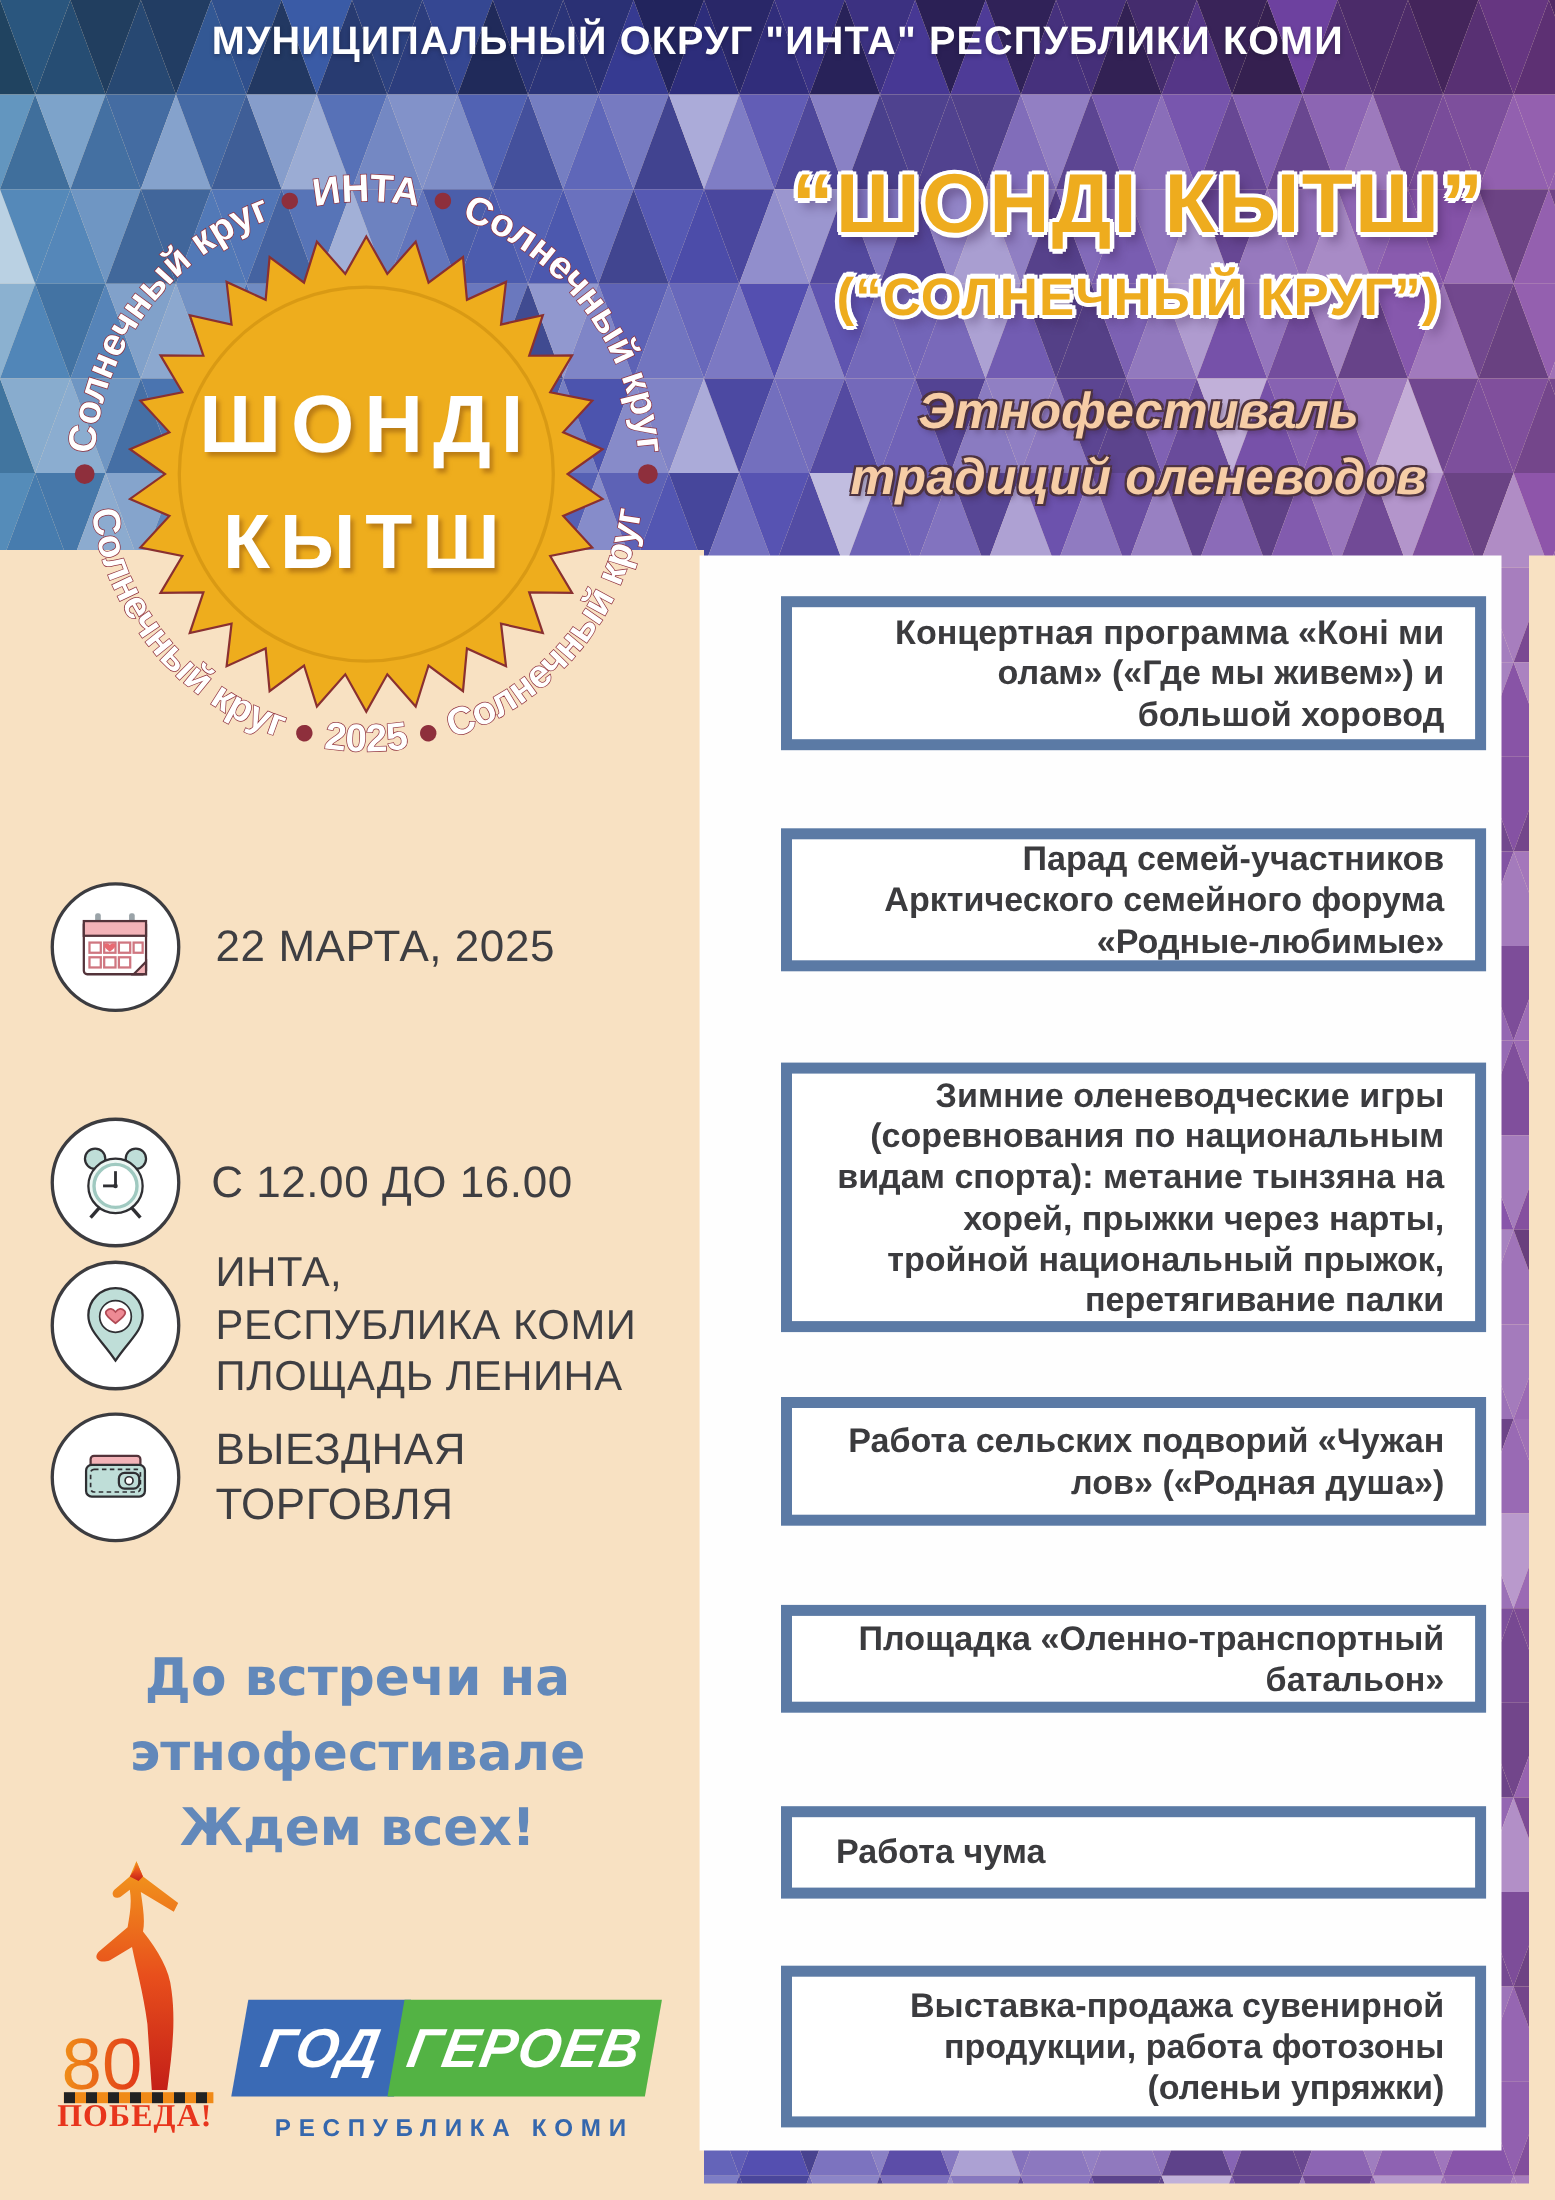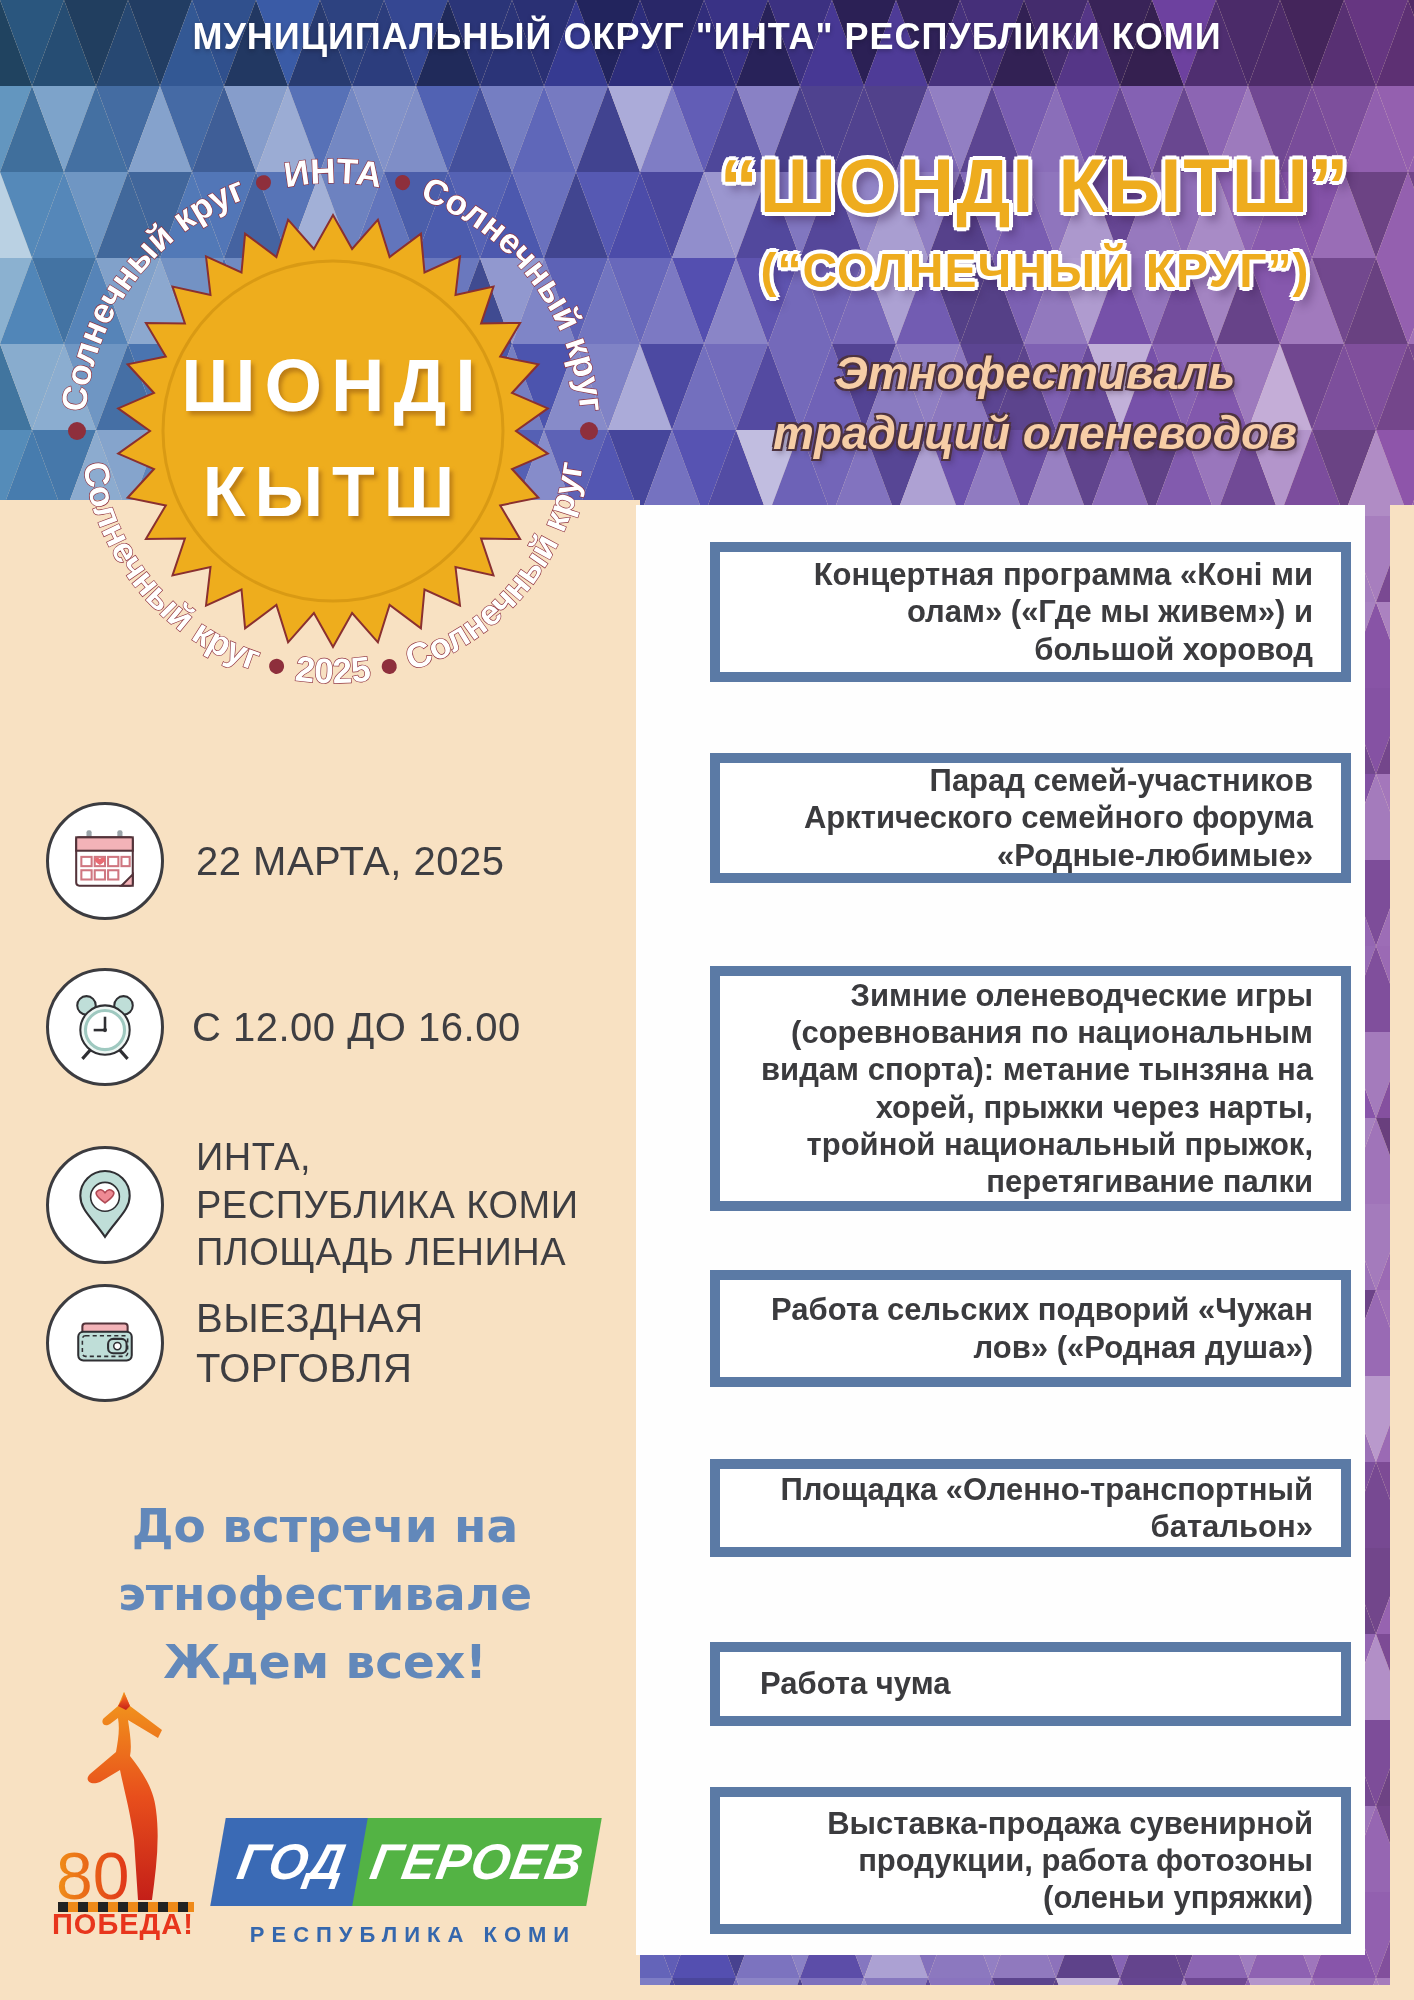--- a/index.html
+++ b/index.html
@@ -41,21 +41,21 @@
     border:10px solid #5b7aa5;background:#fff;display:flex;align-items:center;
     padding:10px 28px 10px 40px;}
   .program-box span{font-size:31px;font-weight:700;color:#3b3b3e;line-height:1.2;}
 
   
   .victory{position:absolute;left:50px;top:1690px;width:170px;height:260px;z-index:5;}
   .v80{position:absolute;left:6px;top:148px;font-size:66px;font-weight:400;color:#e8441c;
     background:linear-gradient(90deg,#f09018,#e03418);-webkit-background-clip:text;background-clip:text;-webkit-text-fill-color:transparent;}
   .vribbon{position:absolute;left:8px;top:212px;width:136px;height:10px;
     background:repeating-linear-gradient(90deg,#222 0 10px,#f08a18 10px 20px);}
-  .vpobeda{position:absolute;left:2px;top:218px;font-size:29px;font-weight:800;color:#e8351c;letter-spacing:1px;}
+  .vpobeda{position:absolute;left:2px;top:218px;font-size:29px;font-weight:800;color:#e8351c;letter-spacing:1px;font-family:Liberation Serif, serif;}
   .heroes{position:absolute;left:218px;top:1818px;width:390px;z-index:5;}
   .heroes-row{display:flex;height:88px;}
   .hbox{display:flex;align-items:center;justify-content:center;color:#fff;
     font-size:50px;font-weight:800;font-style:italic;letter-spacing:1px;}
   .hbox-blue{background:#3a6ab5;width:148px;transform:skewX(-10deg);}
   .hbox-green{background:#53b344;width:234px;transform:skewX(-10deg);margin-left:-6px;}
   .hsub{margin-top:16px;text-align:center;font-size:22px;font-weight:700;color:#3567ad;letter-spacing:7px;}
 
   .logo-wrap{position:absolute;left:0px;top:86px;z-index:4;}
   .arc-text{font-size:35px;font-weight:700;fill:#ffffff;stroke:#8e2f3c;stroke-width:1.3px;paint-order:stroke;}
@@ -1271,21 +1271,21 @@
         <rect x="51" y="31" width="8" height="9" fill="none" stroke="#cf7680" stroke-width="2"></rect>
         <rect x="12" y="44" width="10" height="9" fill="none" stroke="#cf7680" stroke-width="2"></rect>
         <rect x="25" y="44" width="10" height="9" fill="none" stroke="#cf7680" stroke-width="2"></rect>
         <rect x="38" y="44" width="10" height="9" fill="none" stroke="#cf7680" stroke-width="2"></rect>
         <path d="M62 48 L62 59 L51 59 Z" fill="#f3b3b8" stroke="#53333a" stroke-width="2"></path>
       </svg>
     </div>
     <div class="detail-label">22 МАРТА, 2025</div>
   </div>
 
-  <div class="detail-row" style="top:968px;gap:28px;">
+  <div class="detail-row" style="top:1016px;gap:28px;">
     <div class="detail-circle">
       <svg width="72" height="72" viewBox="0 0 70 70">
         <circle cx="17" cy="14" r="9" fill="#bfded8" stroke="#2f2f33" stroke-width="2"></circle>
         <circle cx="53" cy="14" r="9" fill="#bfded8" stroke="#2f2f33" stroke-width="2"></circle>
         <line x1="21" y1="57" x2="13" y2="66" stroke="#2f2f33" stroke-width="3"></line>
         <line x1="49" y1="57" x2="57" y2="66" stroke="#2f2f33" stroke-width="3"></line>
         <circle cx="35" cy="38" r="24" fill="#eef7f4" stroke="#2f2f33" stroke-width="2"></circle>
         <circle cx="35" cy="38" r="19" fill="#ffffff" stroke="#9fc9c0" stroke-width="3"></circle>
         <line x1="35" y1="38" x2="35" y2="25" stroke="#2f2f33" stroke-width="2.5"></line>
         <line x1="35" y1="38" x2="24" y2="38" stroke="#2f2f33" stroke-width="2.5"></line>

